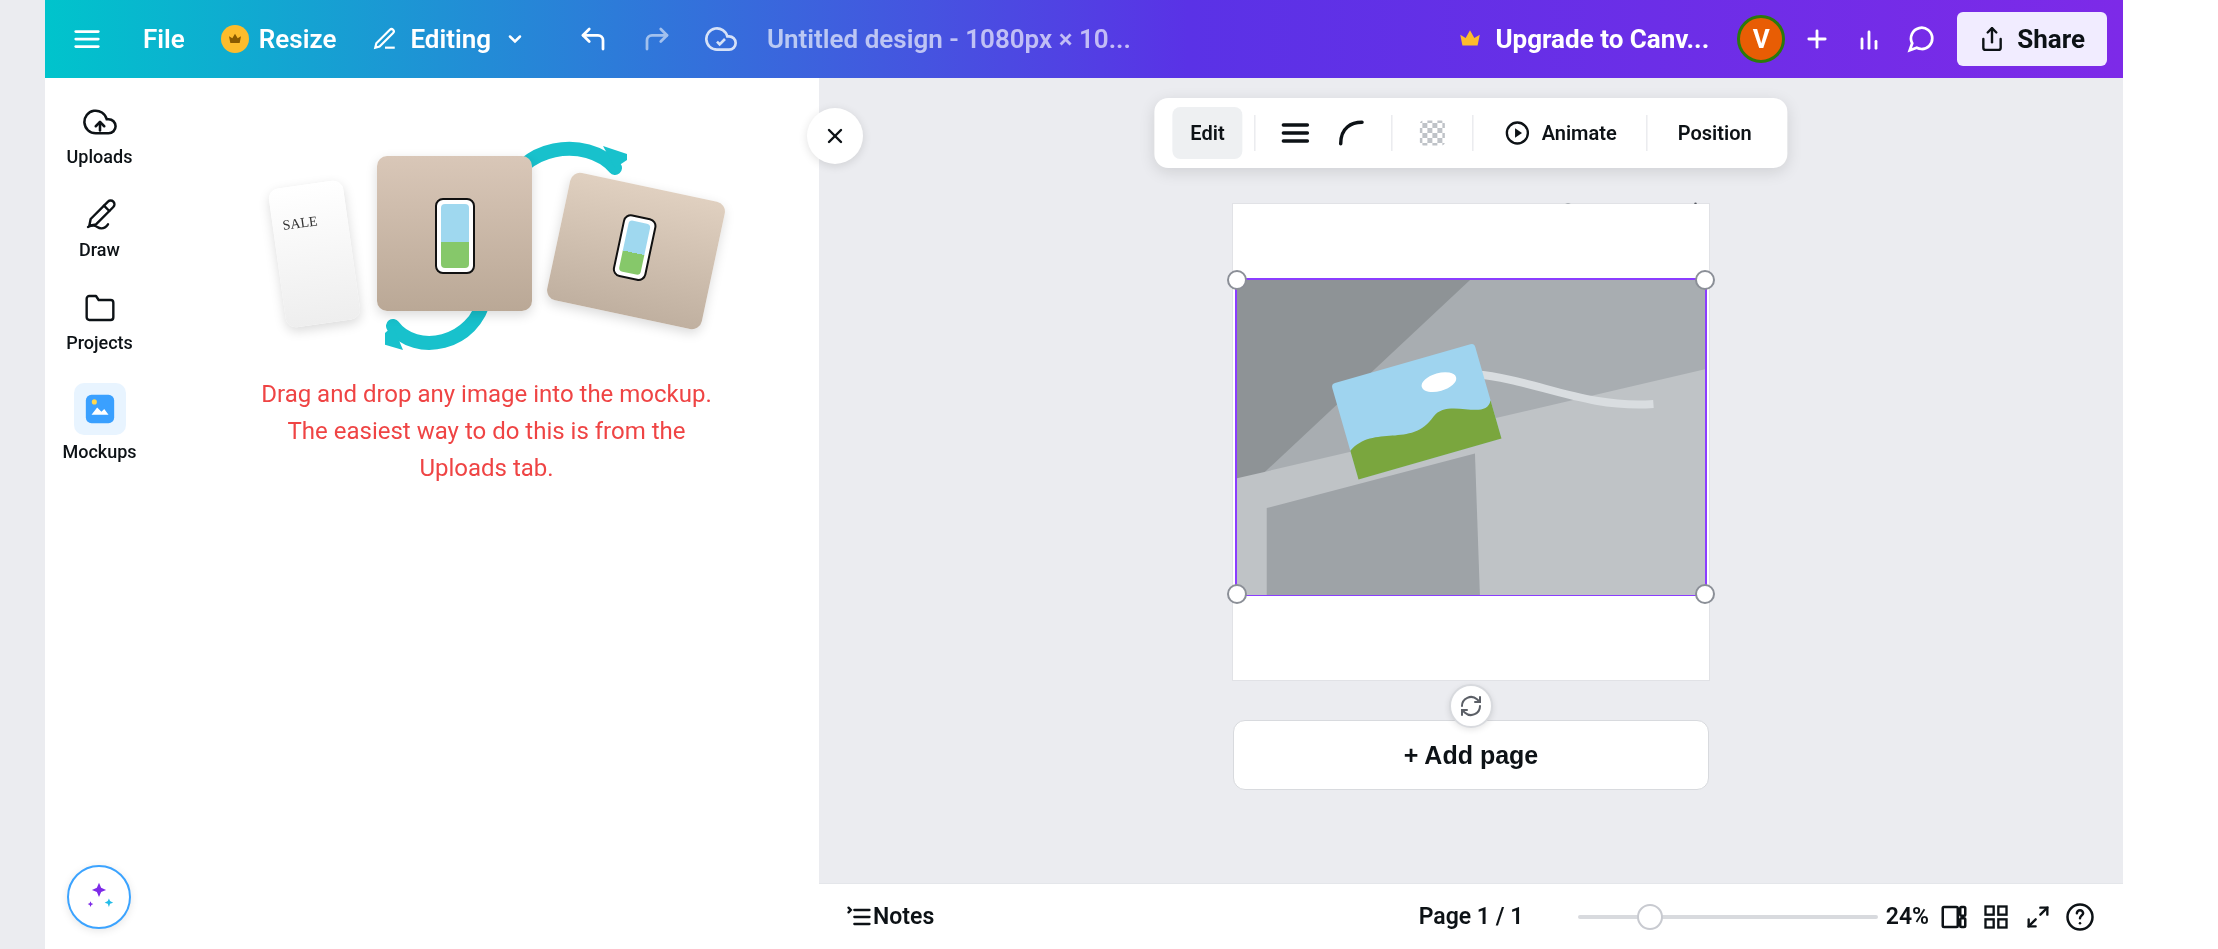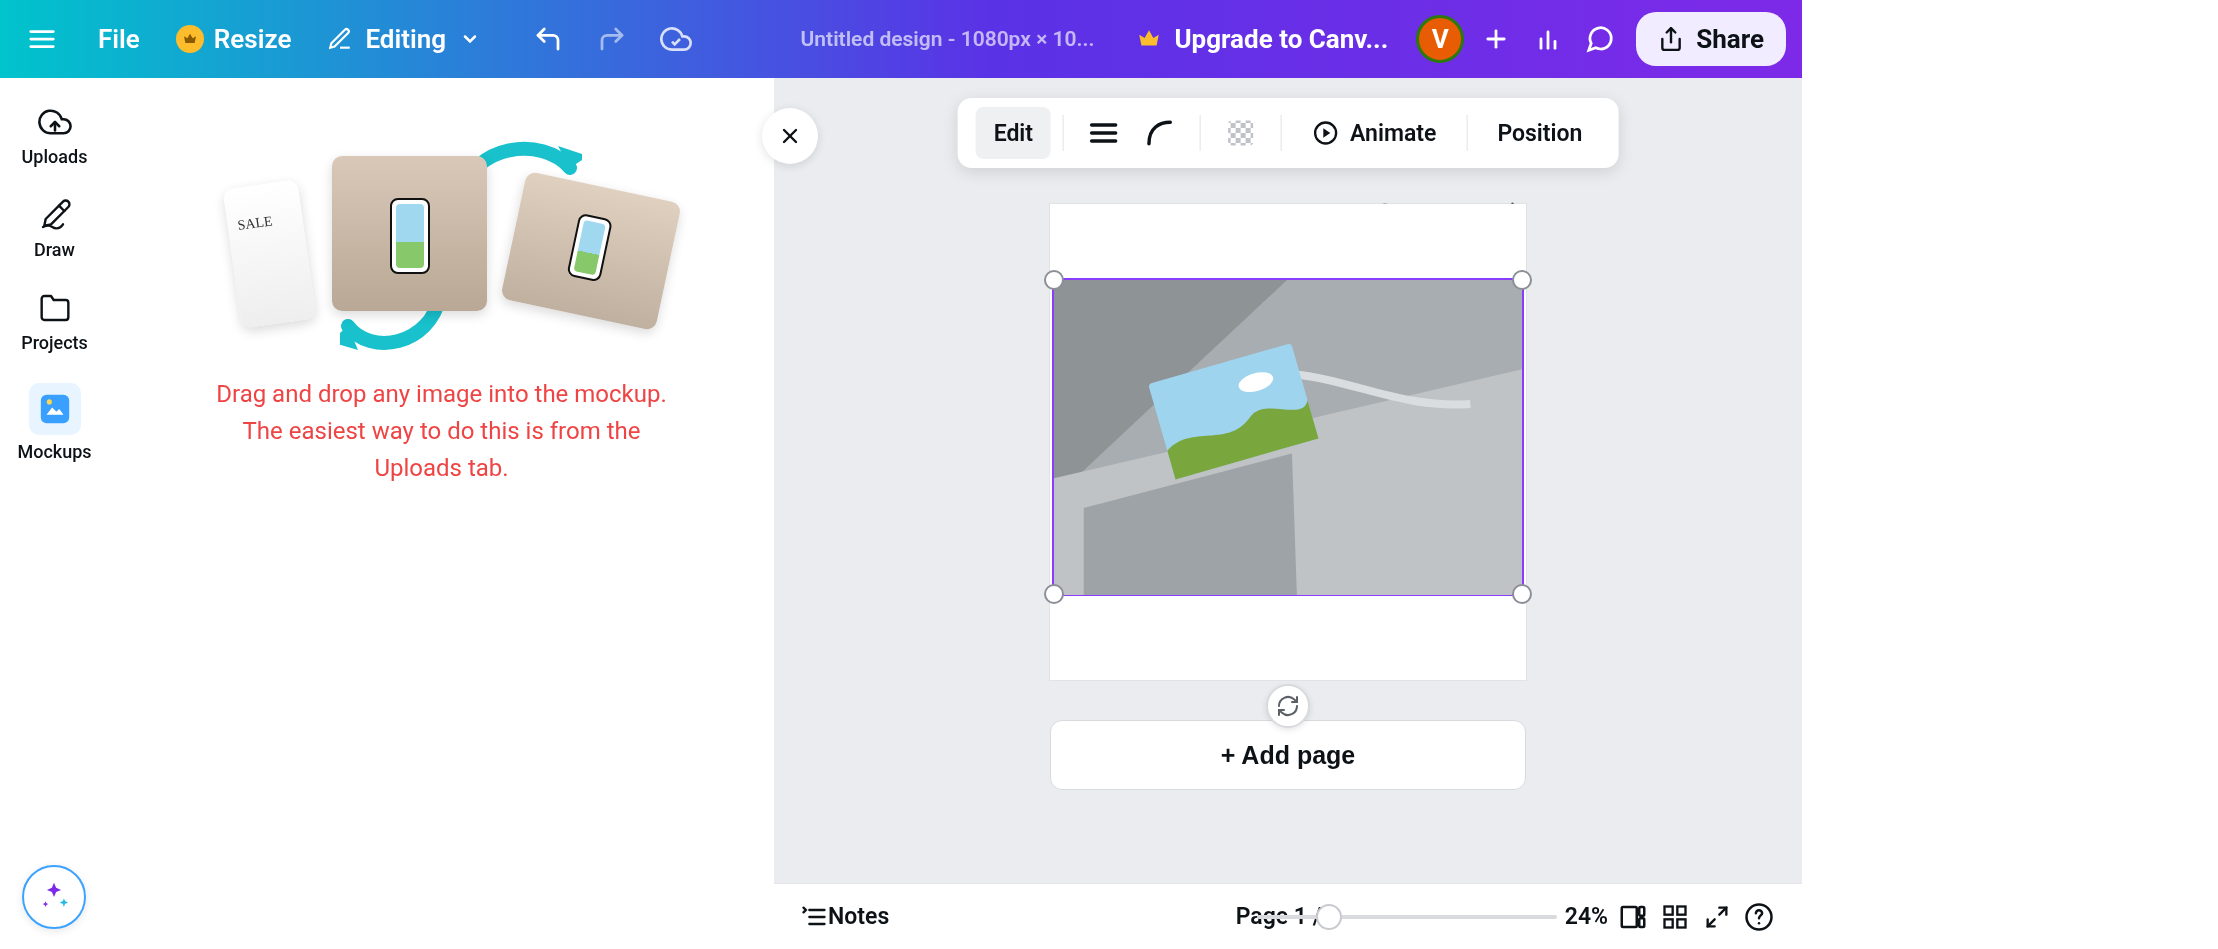--- a/index.html
+++ b/index.html
@@ -1,30 +1,30 @@
 <!DOCTYPE html>
 <html><head>
 <meta charset="utf-8">
 <style>
   * { box-sizing: border-box; margin: 0; padding: 0; }
   body { font-family: -apple-system, BlinkMacSystemFont, "Segoe UI", Roboto, Helvetica, Arial, sans-serif; overflow: hidden; }
-  #app { width: 1802px; height: 949px; display: flex; flex-direction: column; background: #ebecf0; }
+  #app { width: 2123px; height: 949px; display: flex; flex-direction: column; background: #ebecf0; padding-left: 45px; }
 
   
   .topbar { height: 78px; background: linear-gradient(90deg,#00c4cc 0%, #5a32e6 55%, #7d2ae8 100%); display:flex; align-items:center; padding:0 16px; color:#fff; }
   .tb-btn { display:flex; align-items:center; height:52px; padding:0 18px; border-radius:8px; font-size:26px; font-weight:600; color:#fff; cursor:pointer; }
   .tb-icon-btn { width:52px; height:52px; display:flex; align-items:center; justify-content:center; border-radius:8px; cursor:pointer; }
   .tb-sep { width:12px; }
   .crown { width:28px; height:28px; border-radius:50%; background:#fdbc2c; display:flex; align-items:center; justify-content:center; margin-right:10px; }
   .crown svg { width:16px; height:16px; }
-  .title { flex:1; text-align:right; font-size:21px; font-weight:600; color:rgba(255,255,255,.65); white-space:nowrap; overflow:hidden; text-overflow:ellipsis; padding:0 20px; }
+  .title { flex:1; text-align:left; font-size:26px; font-weight:600; color:rgba(255,255,255,.65); white-space:nowrap; overflow:hidden; text-overflow:ellipsis; padding:0 20px; }
   .upgrade { display:flex; align-items:center; height:52px; padding:0 22px; border-radius:8px; font-size:26px; font-weight:700; color:#fff; cursor:pointer; }
   .upgrade .crown-ico { margin-right:12px; color:#fdbc2c; }
   .avatar { width:48px; height:48px; border-radius:50%; background:#e85d04; display:flex; align-items:center; justify-content:center; font-weight:700; font-size:26px; color:#fff; margin:0 6px; border:3px solid #2b7a0b;}
-  .share-btn { display:flex; align-items:center; height:54px; padding:0 22px; border-radius:20px; background:#f1ecff; color:#0d1216; font-size:26px; font-weight:700; cursor:pointer; margin-left:10px; }
+  .share-btn { display:flex; align-items:center; height:54px; padding:0 22px; border-radius:6px; background:#f1ecff; color:#0d1216; font-size:26px; font-weight:700; cursor:pointer; margin-left:10px; }
   .share-btn svg { margin-right:12px; }
 
   
   .main { flex:1; display:flex; min-height:0; }
   .rail { width:109px; background:#fff; display:flex; flex-direction:column; align-items:center; padding-top:18px; position:relative;}
   .rail-item { display:flex; flex-direction:column; align-items:center; width:100%; padding:8px 0 22px; cursor:pointer; color:#0d1216; }
   .rail-item .ico { width:36px; height:36px; display:flex; align-items:center; justify-content:center; margin-bottom:6px; }
   .rail-item .lbl { font-size:18px; font-weight:500; }
   .rail-item.active .ico-box { width:52px; height:52px; border-radius:10px; background:#e8f4ff; display:flex; align-items:center; justify-content:center; margin-bottom:6px;}
   .magic-fab { position:absolute; bottom:20px; left:22px; width:64px; height:64px; border-radius:50%; background:#fff; border:2px solid #3ba3ff; display:flex; align-items:center; justify-content:center; cursor:pointer; box-shadow:0 2px 8px rgba(0,0,0,.1);}
@@ -44,21 +44,21 @@
   .illus .arrow1 { position:absolute; left:230px; top:4px; }
   .illus .arrow2 { position:absolute; left:118px; top:160px; }
   .panel h2 { font-size:32px; font-weight:800; color:#0d1216; margin-bottom:18px; }
   .panel p  { font-size:24px; line-height:1.55; color:#ef4444; text-align:center; max-width:460px; }
 
   
   .canvas-wrap { flex:1; display:flex; flex-direction:column; position:relative; }
   .canvas-scroll { flex:1; display:flex; flex-direction:column; align-items:center; padding-top:100px; overflow:auto; }
 
   .context-toolbar { position:absolute; top:20px; left:50%; transform:translateX(-50%); height:70px; background:#fff; border-radius:14px; box-shadow:0 4px 16px rgba(0,0,0,.12); display:flex; align-items:center; padding:0 18px; }
-  .ctx-btn { height:52px; padding:0 18px; display:flex; align-items:center; border-radius:8px; font-size:23px; font-weight:600; color:#0d1216; cursor:pointer; }
+  .ctx-btn { height:52px; padding:0 18px; display:flex; align-items:center; border-radius:8px; font-size:20px; font-weight:600; color:#0d1216; cursor:pointer; }
   .ctx-btn.active { background:#eef0f2; }
   .ctx-icon { width:44px; height:44px; display:flex; align-items:center; justify-content:center; cursor:pointer; margin:0 6px;}
   .ctx-sep { width:1px; height:36px; background:#e0e2e6; margin:0 12px; }
 
   .page-controls { position:absolute; top:118px; right:calc(50% - 236px); display:flex; gap:22px; }
   .pc-ico { width:38px;height:38px;display:flex;align-items:center;justify-content:center;cursor:pointer;color:#5b5f66;}
 
   .float-toolbar { position:absolute; top:166px; left:calc(50% - 176px); height:64px; background:#fff; border-radius:14px; box-shadow:0 4px 14px rgba(0,0,0,.12); display:flex; align-items:center; padding:0 14px; gap:20px;}
   .ft-ico { width:36px;height:36px;display:flex;align-items:center;justify-content:center;cursor:pointer;color:#0d1216;}
 

